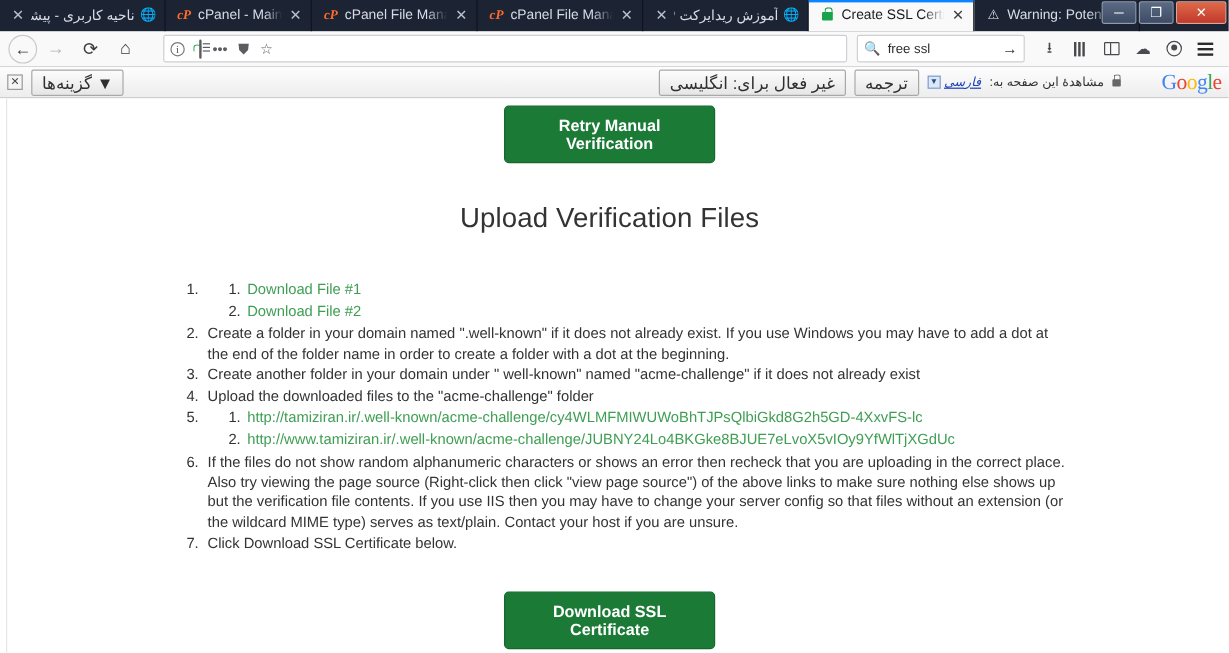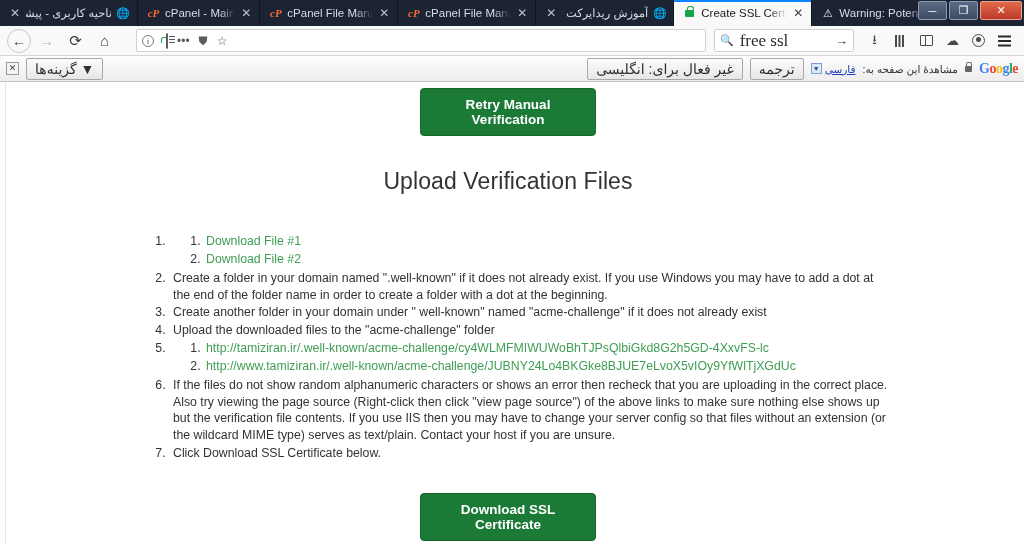--- a/index.html
+++ b/index.html
@@ -211,23 +211,22 @@
     display: flex;
     align-items: center;
     padding: 0 5px;
     gap: 6px;
   }
   .searchbar .sq {
     color: #5c5c61; font-size: 11px;
   }
   .searchbar .sval {
     flex: 1 1 auto;
-    font-size: 17px;
+    font-size: 11px;
     color: #2b2b2d;
-    font-family: Liberation Serif, serif;
   }
   .searchbar .sgo { color: #3b3b3d; font-size: 13px; }
 
   .navtools {
     display: flex;
     align-items: center;
     gap: 1px;
     margin-left: 6px;
   }
   .navtools .ti {
@@ -310,23 +309,24 @@
     background: linear-gradient(#fcfcfc, #e6e6e6);
     border-radius: 2px;
     padding: 2px 8px;
     font-size: 14px;
     color: #2f2f2f;
     white-space: nowrap;
   }
   .gbar .spacer { flex: 1 1 auto; }
   .glogo {
     font-family: "Liberation Serif", serif;
-    font-size: 14px;
+    font-size: 18px;
     letter-spacing: -0.5px;
-    font-weight: bold;
+    font-weight: normal;
+    margin-left: 27px;
   }
   .glogo .b { color: #4285f4; }
   .glogo .r { color: #ea4335; }
   .glogo .y { color: #fbbc05; }
   .glogo .g { color: #34a853; }
   .glock {
     width: 7px; height: 6px;
     background: #666;
     border-radius: 1px;
     position: relative;
@@ -341,20 +341,21 @@
     border-radius: 2px 2px 0 0;
   }
   .glangsel {
     display: inline-flex;
     align-items: center;
     gap: 3px;
   }
   .glanglink {
     color: #1a3fb8;
     text-decoration: underline;
+    font-style: italic;
   }
   .gcaret {
     display: inline-block;
     border: 1px solid #7f9fd0;
     background: #dce7f7;
     font-size: 7px;
     line-height: 9px;
     width: 11px; height: 11px;
     text-align: center;
     color: #2b4c86;

